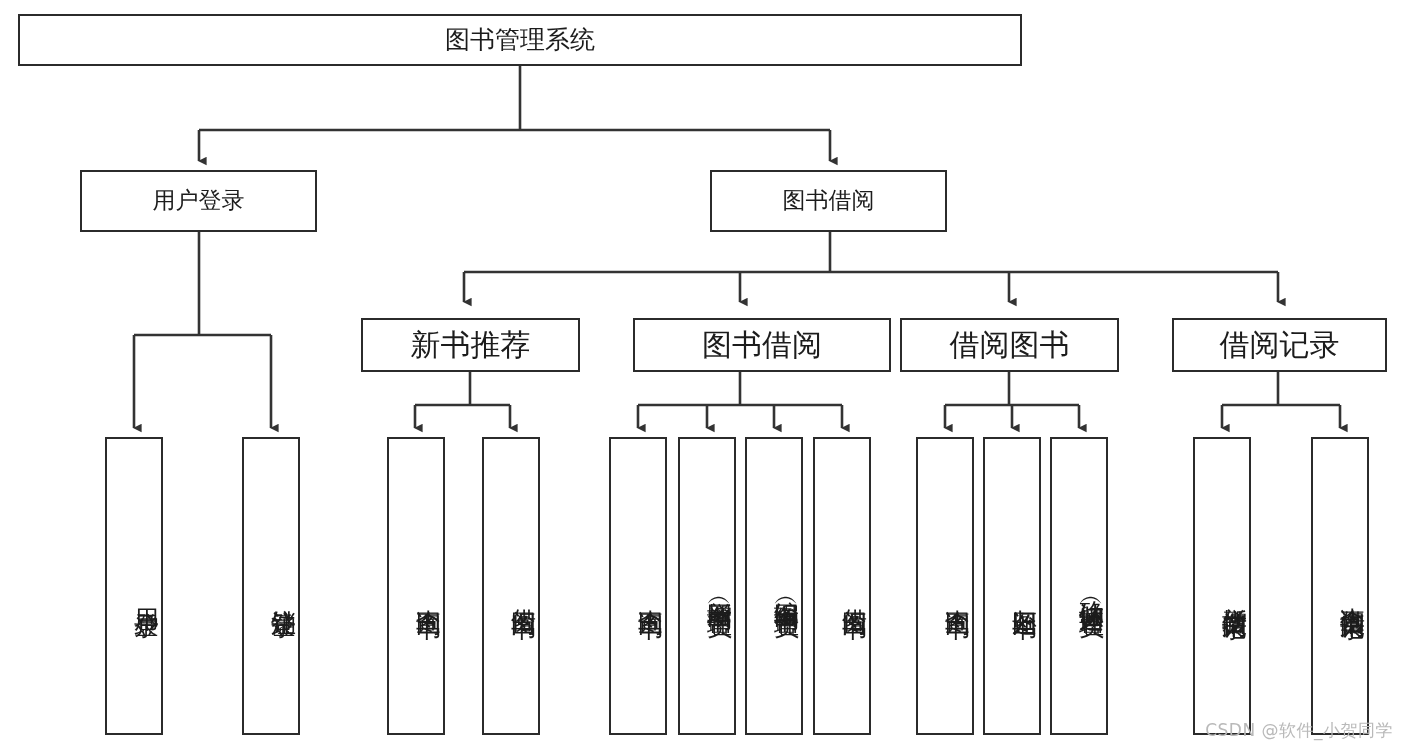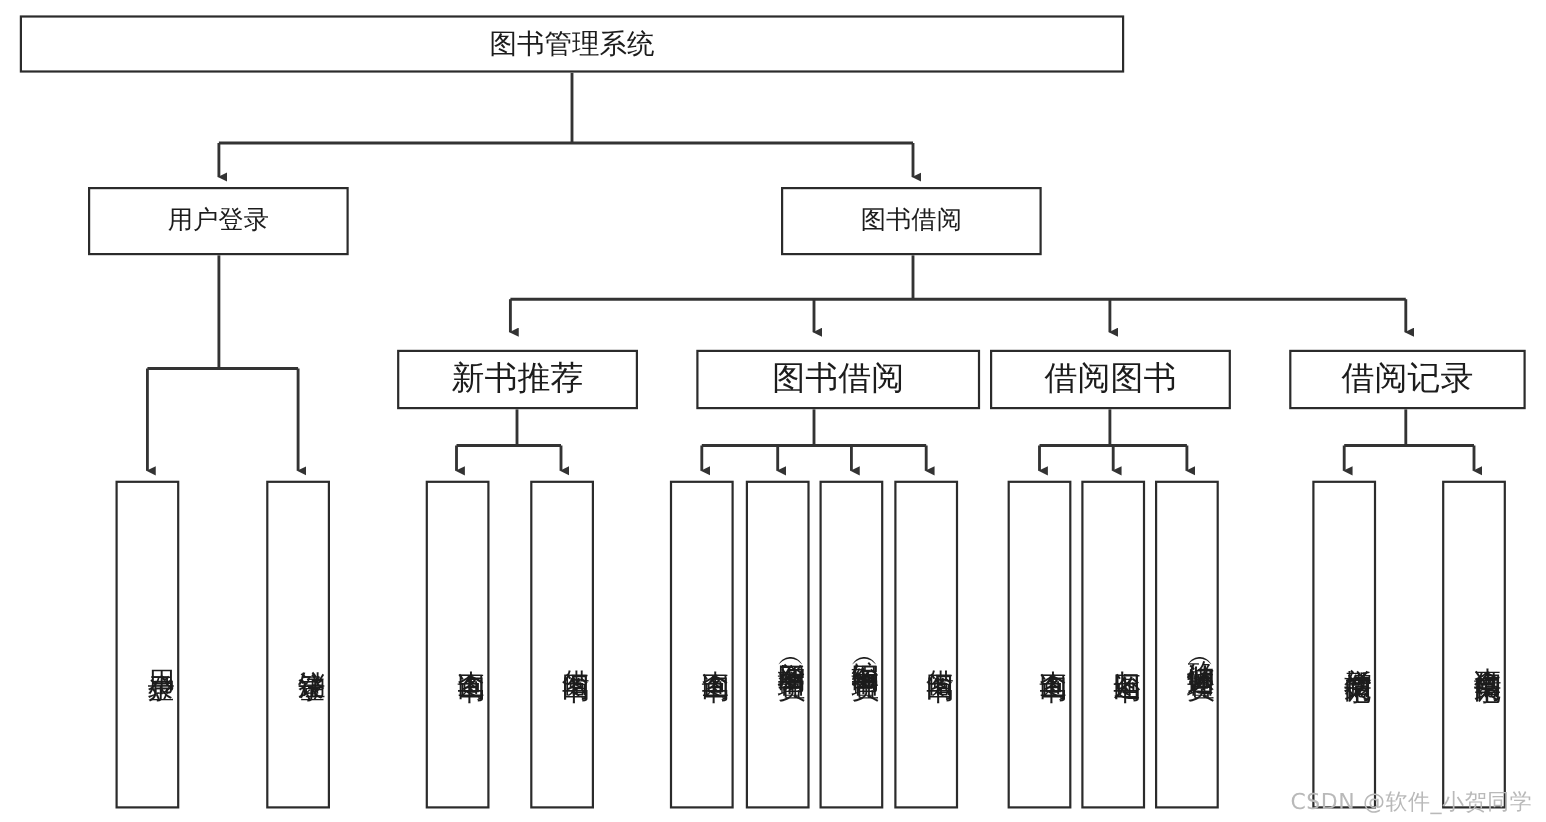--- a/index.html
+++ b/index.html
@@ -55,21 +55,21 @@
   .node.leaf.tall-text{
     padding-top:8px;
   }
   .leaf-text{
     display:block;
   }
   .watermark{
     position:absolute;
     right:12px;
     bottom:5px;
-    font-size:20px;
+    font-size:17px;
     color:#b9b9b9;
     letter-spacing:0.5px;
     white-space:nowrap;
     user-select:none;
   }
 </style>
 </head>
 <body>
 
 <div id="diagram-root">

